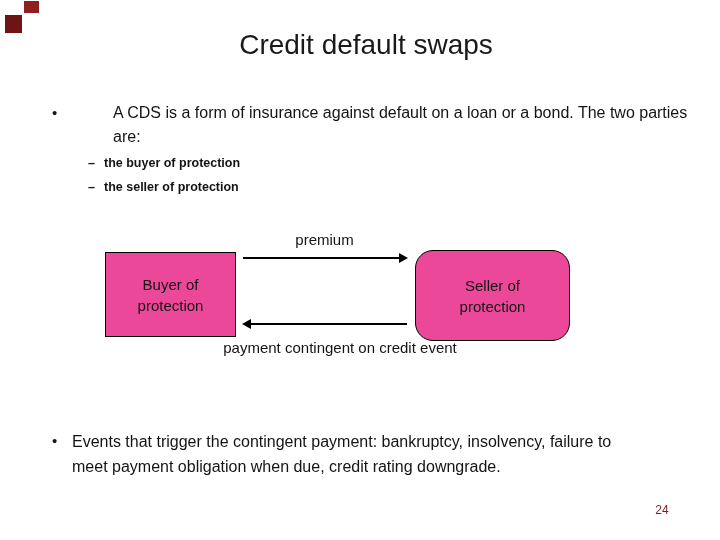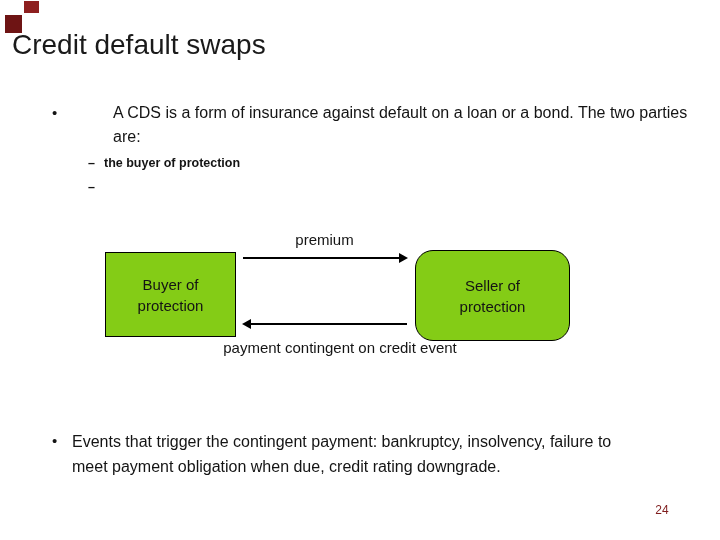--- a/index.html
+++ b/index.html
@@ -14,21 +14,21 @@
   .slide { position: absolute; inset: 0; background: #ffffff; }
 
   
   .sq { position: absolute; }
   .sq-small { left: 24px; top: 1px;  width: 15px; height: 12px; }
   .sq-large { left: 5px;  top: 15px; width: 17px; height: 18px; }
 
   
   .title {
     position: absolute; top: 29px; left: 0; width: 720px;
-    font-size: 28px; line-height: 32px; color: #1a1a1a; padding-left: 12px;
+    text-align: center; font-size: 28px; line-height: 32px; color: #1a1a1a; padding-left: 12px;
   }
 
   
   .bullet-row { position: absolute; left: 52px; display: flex; }
   .bullet-row .marker {
     width: 20px; flex: 0 0 20px; font-size: 15px; line-height: 24px; color: #141414;
   }
   .bullet-row .btext {
     font-size: 16px; line-height: 24px; color: #141414;
   }
@@ -42,21 +42,21 @@
   .sub-row { display: flex; font-weight: bold; font-size: 12.5px; line-height: 24px; color: #141414; }
   .sub-row .dash { width: 16px; flex: 0 0 16px; }
 
   
   .diagram { position: absolute; left: 0; top: 0; }
   .arrow-label-top {
     position: absolute; left: 232px; top: 231px; width: 185px;
     text-align: center; font-size: 15px; color: #141414;
   }
   .node-box {
-    position: absolute; border: 1px solid #000000; background: #84cc16;
+    position: absolute; border: 1px solid #000000; background: #ec4899;
     display: flex; align-items: center; justify-content: center;
     text-align: center; font-size: 15px; line-height: 21px; color: #141414;
   }
   .buyer-box  { left: 105px; top: 252px; width: 131px; height: 85px; }
   .seller-box { left: 415px; top: 250px; width: 155px; height: 91px; border-radius: 18px; }
   .node-box .inner { width: 100px; }
 
   .h-line { position: absolute; height: 2px; background: #000000; }
   .line-top    { left: 243px; top: 257px; width: 157px; }
   .line-bottom { left: 250px; top: 323px; width: 157px; }
@@ -99,20 +99,21 @@
     <span class="btext">A CDS is a form of insurance against default on a loan or a bond. The two parties are:</span>
   </div>
 
   <div class="sub-bullets">
     <div class="sub-row">
       <span class="dash">–</span>
       <span>the buyer of protection</span>
     </div>
     <div class="sub-row">
       <span class="dash">–</span>
+      <span>the seller of protection</span>
     </div>
   </div>
 
   <div class="diagram">
     <div class="arrow-label-top">premium</div>
 
     <div class="node-box buyer-box">
       <span class="inner">Buyer of protection</span>
     </div>
 

